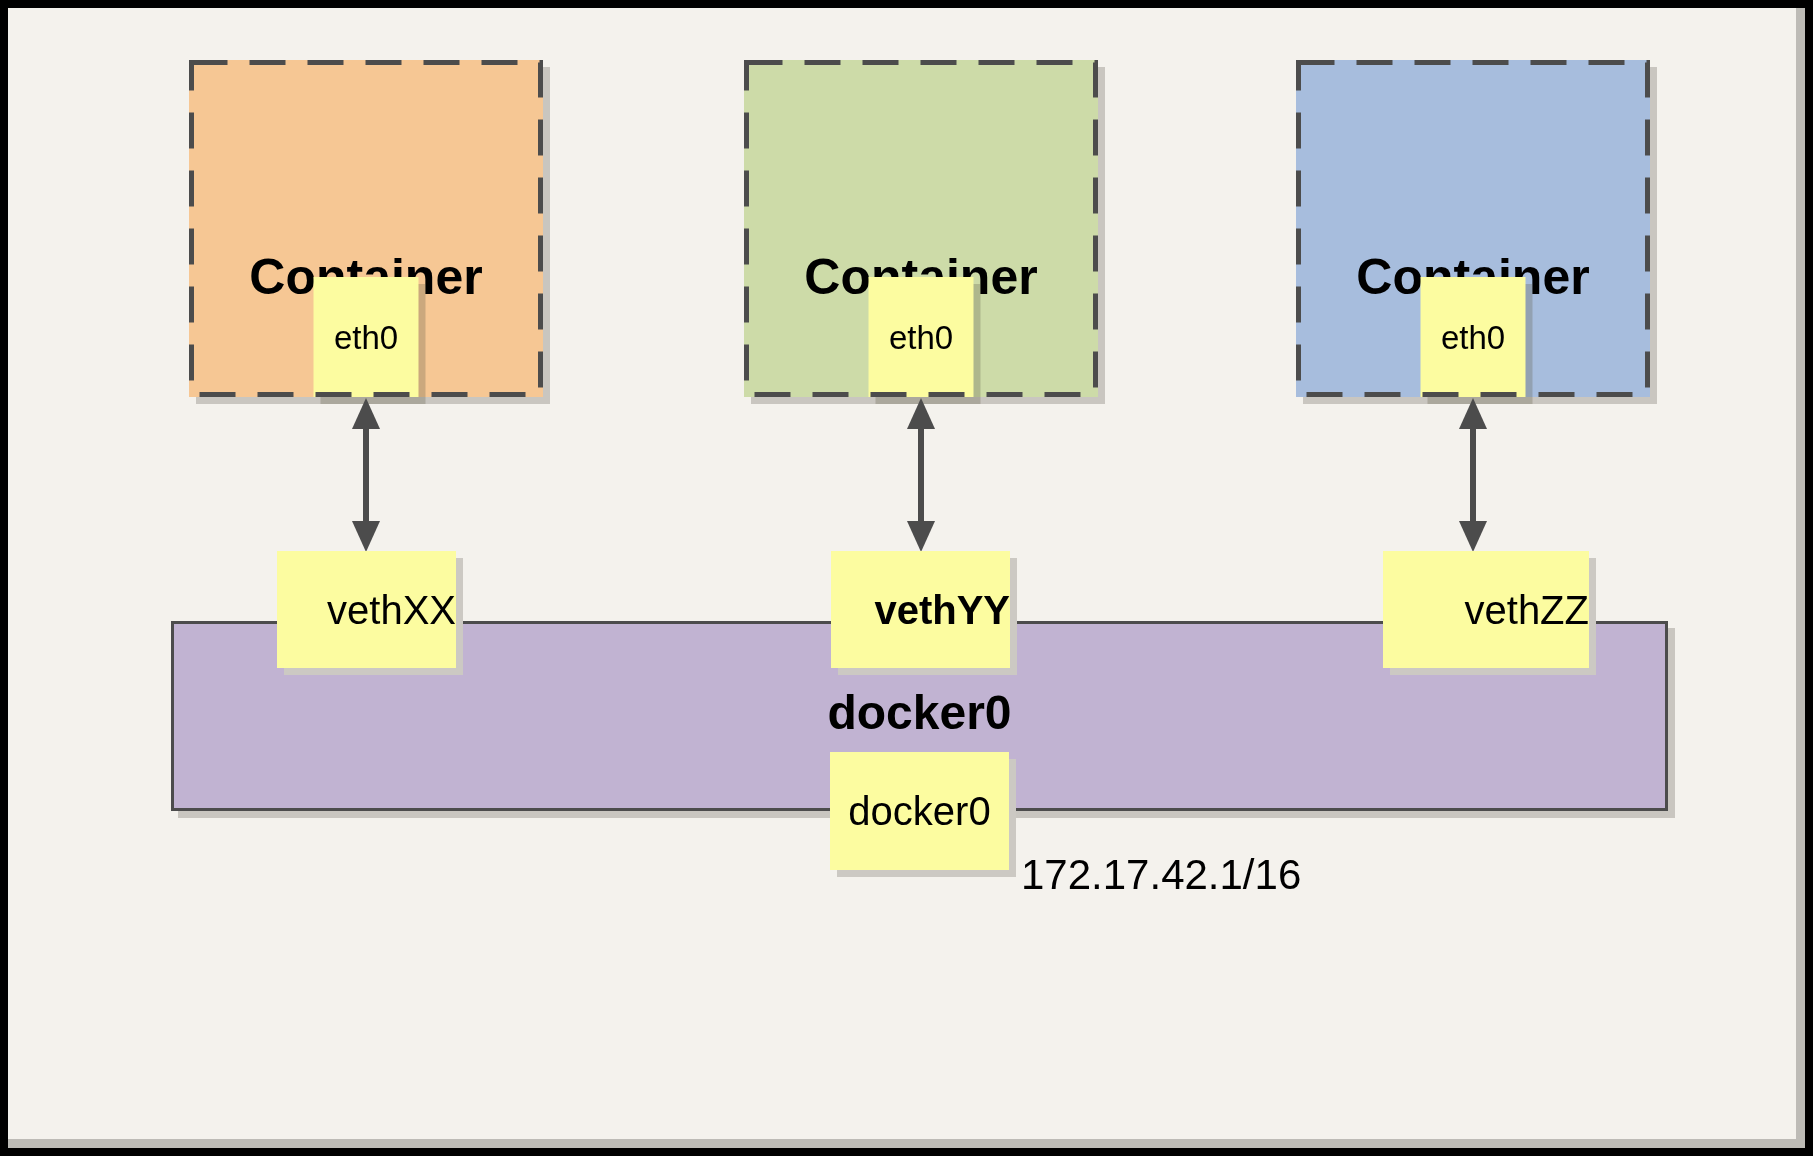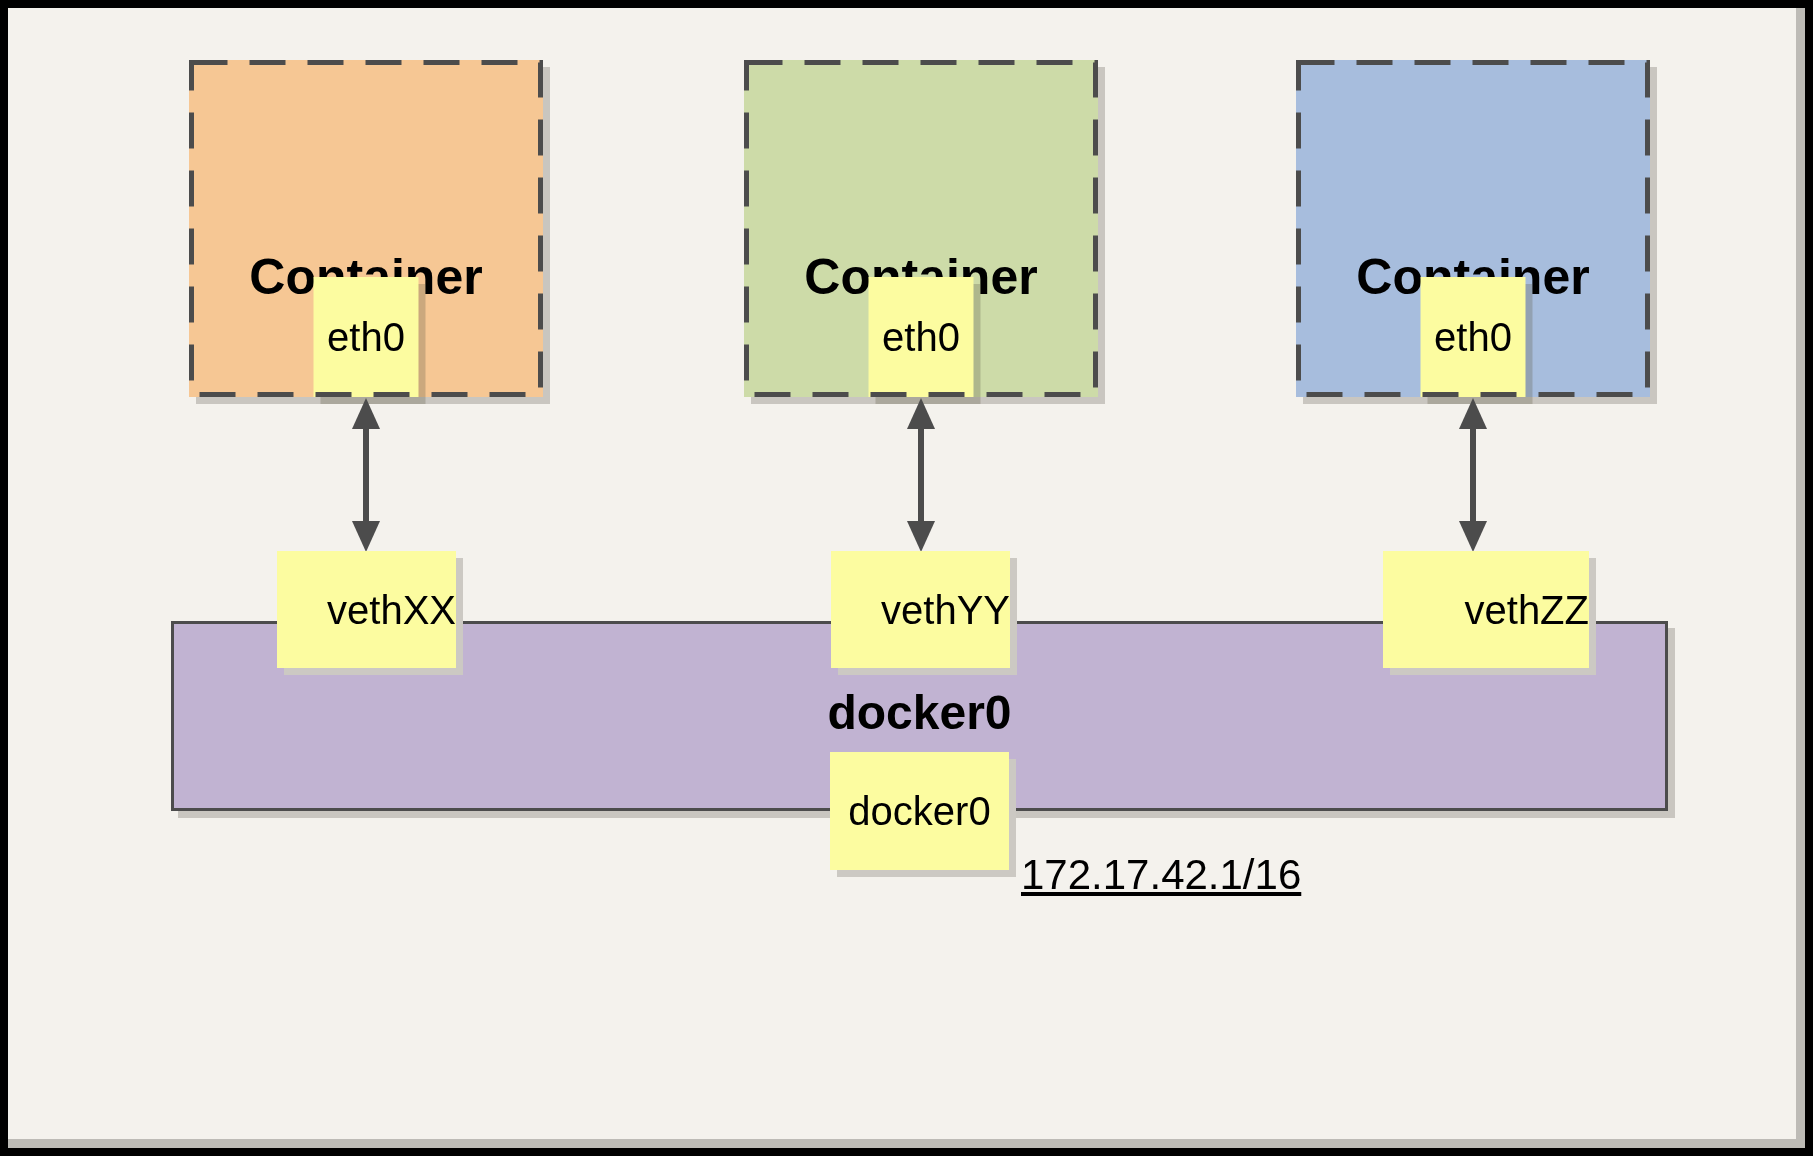--- a/index.html
+++ b/index.html
@@ -19,21 +19,21 @@
   .container-fill{position:absolute;inset:0;box-shadow:7px 7px 0 #c9c6c0;}
   .container-label{
     position:absolute;top:192px;left:0;width:100%;text-align:center;
     font-size:50px;font-weight:bold;line-height:1;
   }
   .eth-box{
     position:absolute;left:50%;bottom:0;transform:translateX(-50%);
     width:105px;height:120px;background:#FCFCA0;
     box-shadow:7px 7px 0 rgba(95,88,70,0.28);
     display:flex;align-items:center;justify-content:center;
-    font-size:40px;line-height:1;
+    font-size:33px;line-height:1;
   }
   .border-overlay{position:absolute;inset:0;pointer-events:none;}
 
   
   .arrow{position:absolute;top:389px;width:44px;height:156px;}
   .arrow.a1{left:336px;}
   .arrow.a2{left:891px;}
   .arrow.a3{left:1443px;}
 
   
@@ -46,29 +46,29 @@
     position:absolute;left:163px;top:681px;width:1497px;text-align:center;
     font-size:48px;font-weight:bold;line-height:1;
   }
   .veth-box{
     position:absolute;top:543px;width:179px;height:117px;background:#FCFCA0;
     box-shadow:7px 7px 0 #ccc9c3;z-index:5;
     display:flex;align-items:center;justify-content:flex-end;
     font-size:40px;line-height:1;
   }
   .veth-box.v1{left:269px;}
-  .veth-box.v2{left:823px;}
+  .veth-box.v2{left:823px;font-weight:bold;}
   .veth-box.v3{left:1375px;padding-left:27px;}
   .docker0-box{
     position:absolute;left:822px;top:744px;width:179px;height:118px;background:#FCFCA0;
     box-shadow:7px 7px 0 #ccc9c3;z-index:5;
     display:flex;align-items:center;justify-content:center;
     font-size:40px;line-height:1;
   }
-  .ip-label{position:absolute;left:1013px;top:846px;font-size:42px;line-height:1;text-decoration:underline;}
+  .ip-label{position:absolute;left:1013px;top:846px;font-size:42px;line-height:1;}
   .host-label{position:absolute;left:0;top:960px;width:100%;text-align:center;font-size:96px;line-height:1;}
 </style>
 </head>
 <body>
 
 <div class="canvas">
 
   <div class="container-box c1">
     <div class="container-fill" style="background: rgb(246, 199, 148);"></div>
     <div class="container-label">Container</div>

